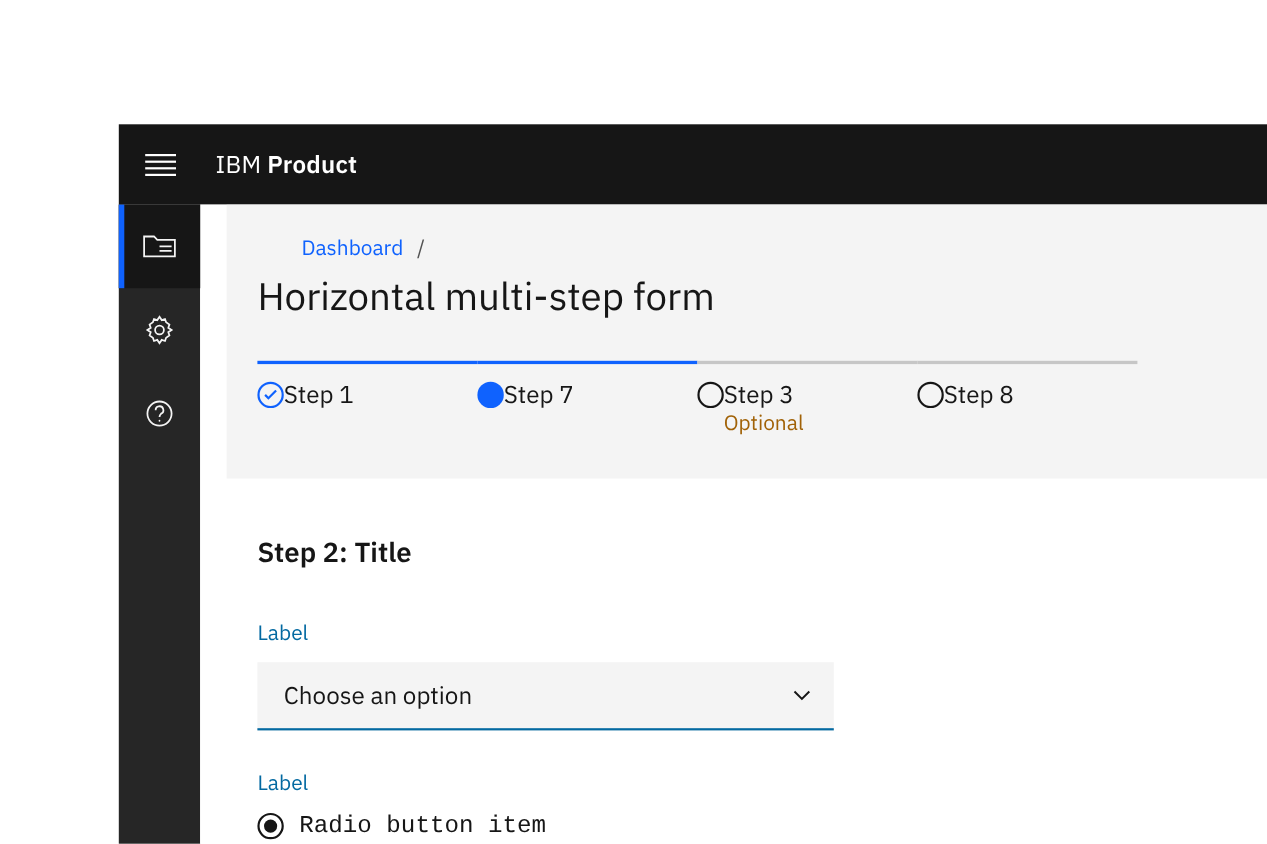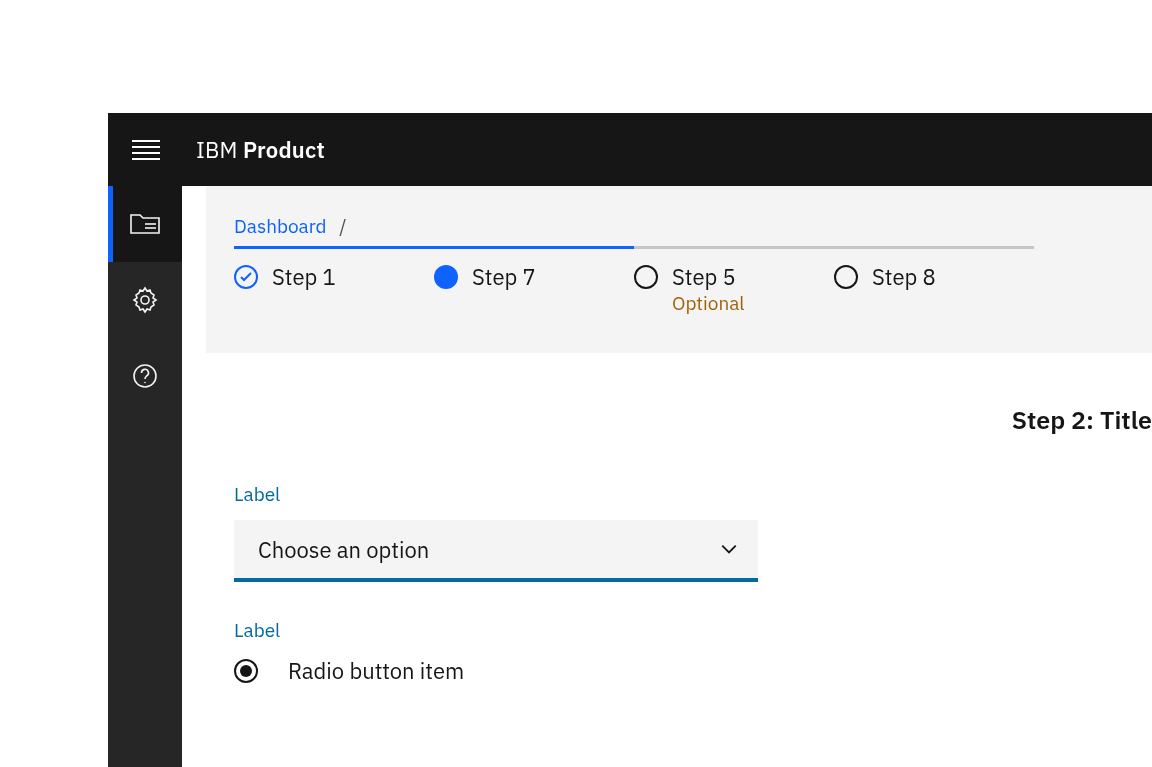--- a/index.html
+++ b/index.html
@@ -96,20 +96,21 @@
     margin-left: 24px;
   }
 
   .breadcrumb {
     font-size: 19px;
     margin-bottom: 8px;
   }
   .breadcrumb a {
     color: #0f62fe;
     text-decoration: none;
+    margin-left: 40px;
   }
   .breadcrumb .sep {
     color: #525252;
     margin-left: 8px;
   }
 
   .page-title {
     font-size: 35px;
     font-weight: 400;
     color: #161616;
@@ -131,21 +132,20 @@
     background: #c6c6c6;
     margin-bottom: 16px;
   }
   .progress-step.complete .progress-bar,
   .progress-step.current .progress-bar {
     background: #0f62fe;
   }
   .progress-row {
     display: flex;
     align-items: flex-start;
-    gap: 14px;
   }
   .progress-label {
     font-size: 22px;
     color: #161616;
     line-height: 1.1;
   }
   .progress-sub {
     font-size: 19px;
     color: #a16207;
     margin-top: 2px;
@@ -174,51 +174,51 @@
 
   
   .form-body {
     padding: 50px 0 0 52px;
   }
   .step-heading {
     font-size: 25px;
     font-weight: 600;
     color: #161616;
     margin-bottom: 46px;
-    text-align: right;
   }
   .field-label {
     font-size: 19px;
     color: #0369a1;
     margin-bottom: 14px;
   }
 
   .dropdown {
     width: 524px;
     height: 62px;
     background: #f4f4f4;
     border: none;
-    border-bottom: 4px solid #0369a1;
+    border-bottom: 2px solid #0369a1;
     display: flex;
     align-items: center;
     justify-content: space-between;
     padding: 0 20px 0 24px;
     font-size: 22px;
     color: #161616;
     margin-bottom: 36px;
   }
   .chevron {
     width: 18px;
     height: 18px;
   }
 
   .radio-row {
     display: flex;
     align-items: center;
-    gap: 30px;
+    gap: 14px;
+    font-family: Liberation Mono, monospace;
   }
   .radio-outer {
     width: 24px;
     height: 24px;
     border: 2px solid #161616;
     border-radius: 50%;
     display: flex;
     align-items: center;
     justify-content: center;
   }
@@ -275,20 +275,21 @@
       </div>
     </div>
 
     <div class="main">
 
       <div class="panel-top">
         <div class="breadcrumb">
           <a href="#">Dashboard</a>
           <span class="sep">/</span>
         </div>
+        <h1 class="page-title">Horizontal multi-step form</h1>
 
         <div class="progress">
 
           <div class="progress-step complete">
             <div class="progress-bar"></div>
             <div class="progress-row">
               <div class="step-icon complete">
                 <svg width="12" height="10" viewBox="0 0 12 10">
                     <polyline points="1,5 4,8 11,1"></polyline>
                   </svg>
@@ -307,21 +308,21 @@
                 <div class="progress-label">Step 7</div>
               </div>
             </div>
           </div>
 
           <div class="progress-step">
             <div class="progress-bar"></div>
             <div class="progress-row">
               <div class="step-icon incomplete"></div>
               <div>
-                <div class="progress-label">Step 5</div>
+                <div class="progress-label">Step 3</div>
                 <div class="progress-sub">Optional</div>
               </div>
             </div>
           </div>
 
           <div class="progress-step">
             <div class="progress-bar"></div>
             <div class="progress-row">
               <div class="step-icon incomplete"></div>
               <div>

